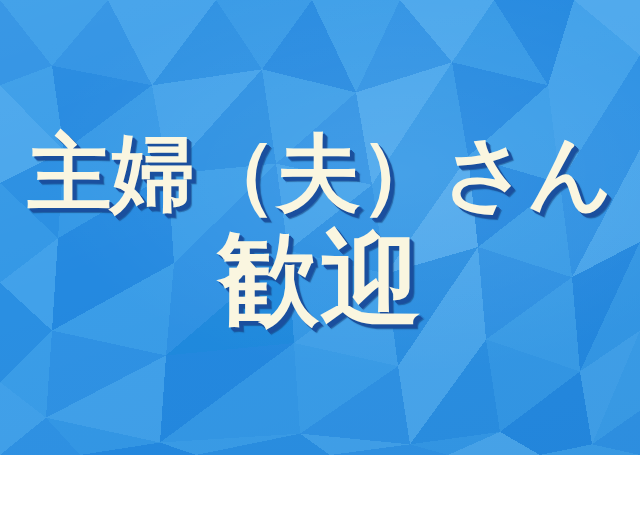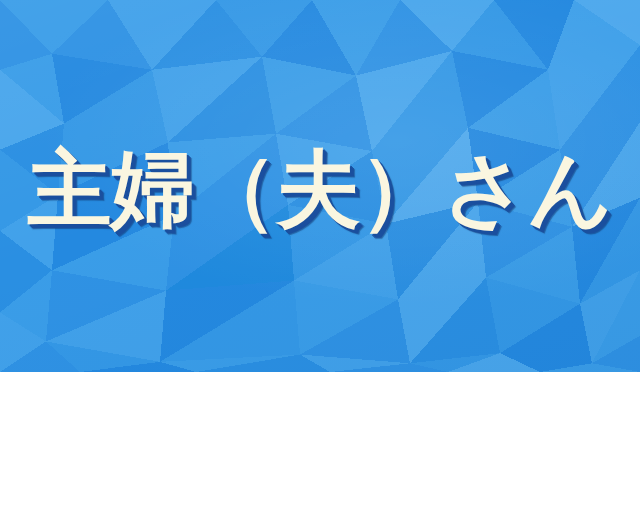--- a/index.html
+++ b/index.html
@@ -71,21 +71,21 @@
   }
 
   .hl-line-2 {
     font-size: 101px;
     letter-spacing: 0.01em;
   }
 </style>
 </head>
 <body>
 
-<div id="banner" style="width: 640px; height: 372px;">
+<div id="banner" style="width: 640px; height: 455px;">
 
   <svg id="poly-bg" viewBox="0 0 640 512" preserveAspectRatio="none" aria-hidden="true">
     <rect x="0" y="0" width="640" height="512" fill="#2f92e4"></rect>
     <g id="poly-group">
         <polygon points="0,0 108,0 52,74" fill="#3a9de8" shape-rendering="crispEdges"></polygon>
         <polygon points="108,0 52,74 152,96" fill="#2f92e4" shape-rendering="crispEdges"></polygon>
         <polygon points="108,0 216,0 152,96" fill="#41a1ea" shape-rendering="crispEdges"></polygon>
         <polygon points="216,0 152,96 262,78" fill="#2a8fe2" shape-rendering="crispEdges"></polygon>
         <polygon points="216,0 312,0 262,78" fill="#3498e6" shape-rendering="crispEdges"></polygon>
         <polygon points="312,0 262,78 356,104" fill="#2489e0" shape-rendering="crispEdges"></polygon>
@@ -165,15 +165,16 @@
         <polygon points="500,486 592,500 540,512" fill="#2489e0" shape-rendering="crispEdges"></polygon>
         <polygon points="540,512 592,500 640,512" fill="#3a9de8" shape-rendering="crispEdges"></polygon>
         <polygon points="592,500 640,462 640,512" fill="#2f92e4" shape-rendering="crispEdges"></polygon>
       </g>
   </svg>
 
   <div id="bg-sheen"></div>
 
   <div id="headline">
     <div class="hl-line hl-line-1" style="color: rgb(250, 246, 224); text-shadow: rgb(26, 79, 158) 4px 4px 0px, rgb(26, 79, 158) 3px 3px 0px, rgb(26, 79, 158) 2px 2px 0px, rgba(16, 54, 112, 0.55) 5px 5px 1px; font-size: 84px;">主婦（夫）さん</div>
+    <div class="hl-line hl-line-2" style="color: rgb(250, 246, 224); text-shadow: rgb(26, 79, 158) 4px 4px 0px, rgb(26, 79, 158) 3px 3px 0px, rgb(26, 79, 158) 2px 2px 0px, rgba(16, 54, 112, 0.55) 5px 5px 1px;">歓迎</div>
   </div>
 
 </div>
 
 </body></html>

